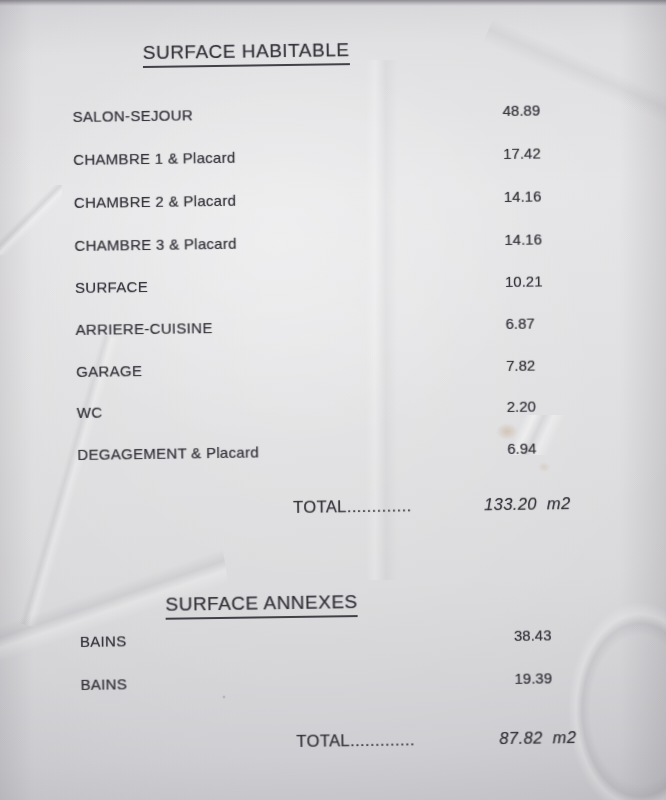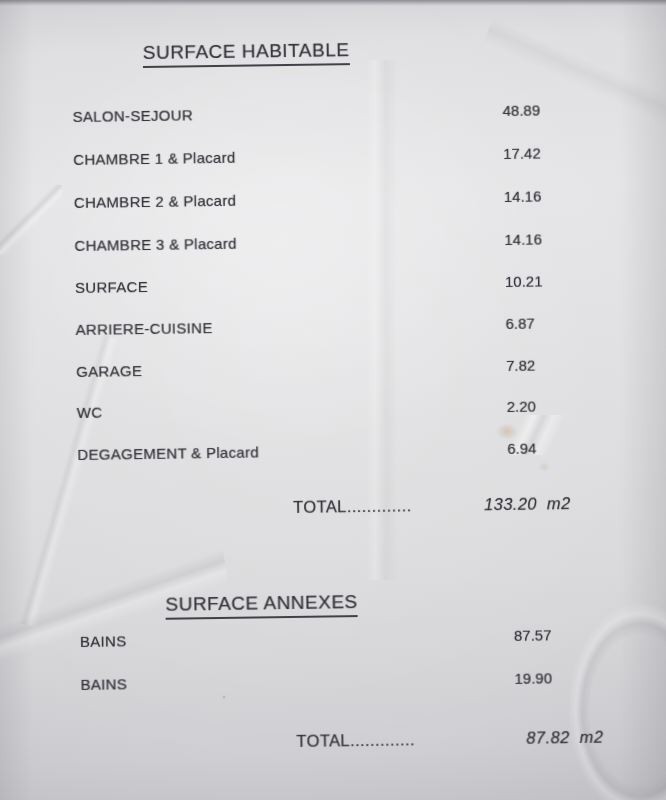--- a/index.html
+++ b/index.html
@@ -48,21 +48,21 @@
   .title.t1{left:142px;top:45px;}
   .title.t2{left:157px;top:597px;}
   .row{position:absolute;left:0;right:0;height:20px;font-size:15px;line-height:1;}
   .row .lbl{position:absolute;left:71px;letter-spacing:.3px;white-space:nowrap;}
   .row .val{position:absolute;left:501px;white-space:nowrap;}
   .row.s2 .val{left:505px;}
   .total{position:absolute;left:0;right:0;height:22px;font-size:16.5px;line-height:1;letter-spacing:.4px;}
   .total .tlbl{position:absolute;left:286px;white-space:nowrap;}
   .total .tval{position:absolute;word-spacing:5px;white-space:nowrap;font-style:italic;}
   .total.t1 .tval{left:477px;}
-  .total.t2 .tval{left:516px;}
+  .total.t2 .tval{left:489px;}
 </style>
 </head>
 <body>
 
 <div class="photo">
   <div class="top-edge"></div>
   <div class="crease c1"></div>
   <div class="crease c2"></div>
   <div class="crease c3"></div>
   <div class="crease c4"></div>
@@ -116,25 +116,25 @@
 
     <div class="total t1" style="top:503px">
       <span class="tlbl">TOTAL.............</span>
       <span class="tval">133.20 m2</span>
     </div>
 
     <div class="title t2">SURFACE ANNEXES</div>
 
     <div class="row s2" style="top:635px">
       <span class="lbl">BAINS</span>
-      <span class="val">87.57</span>
+      <span class="val">38.43</span>
     </div>
     <div class="row s2" style="top:678px">
       <span class="lbl">BAINS</span>
-      <span class="val">19.90</span>
+      <span class="val">19.39</span>
     </div>
 
     <div class="total t2" style="top:737px">
       <span class="tlbl">TOTAL.............</span>
       <span class="tval">87.82 m2</span>
     </div>
 
   </div>
 </div>
 

